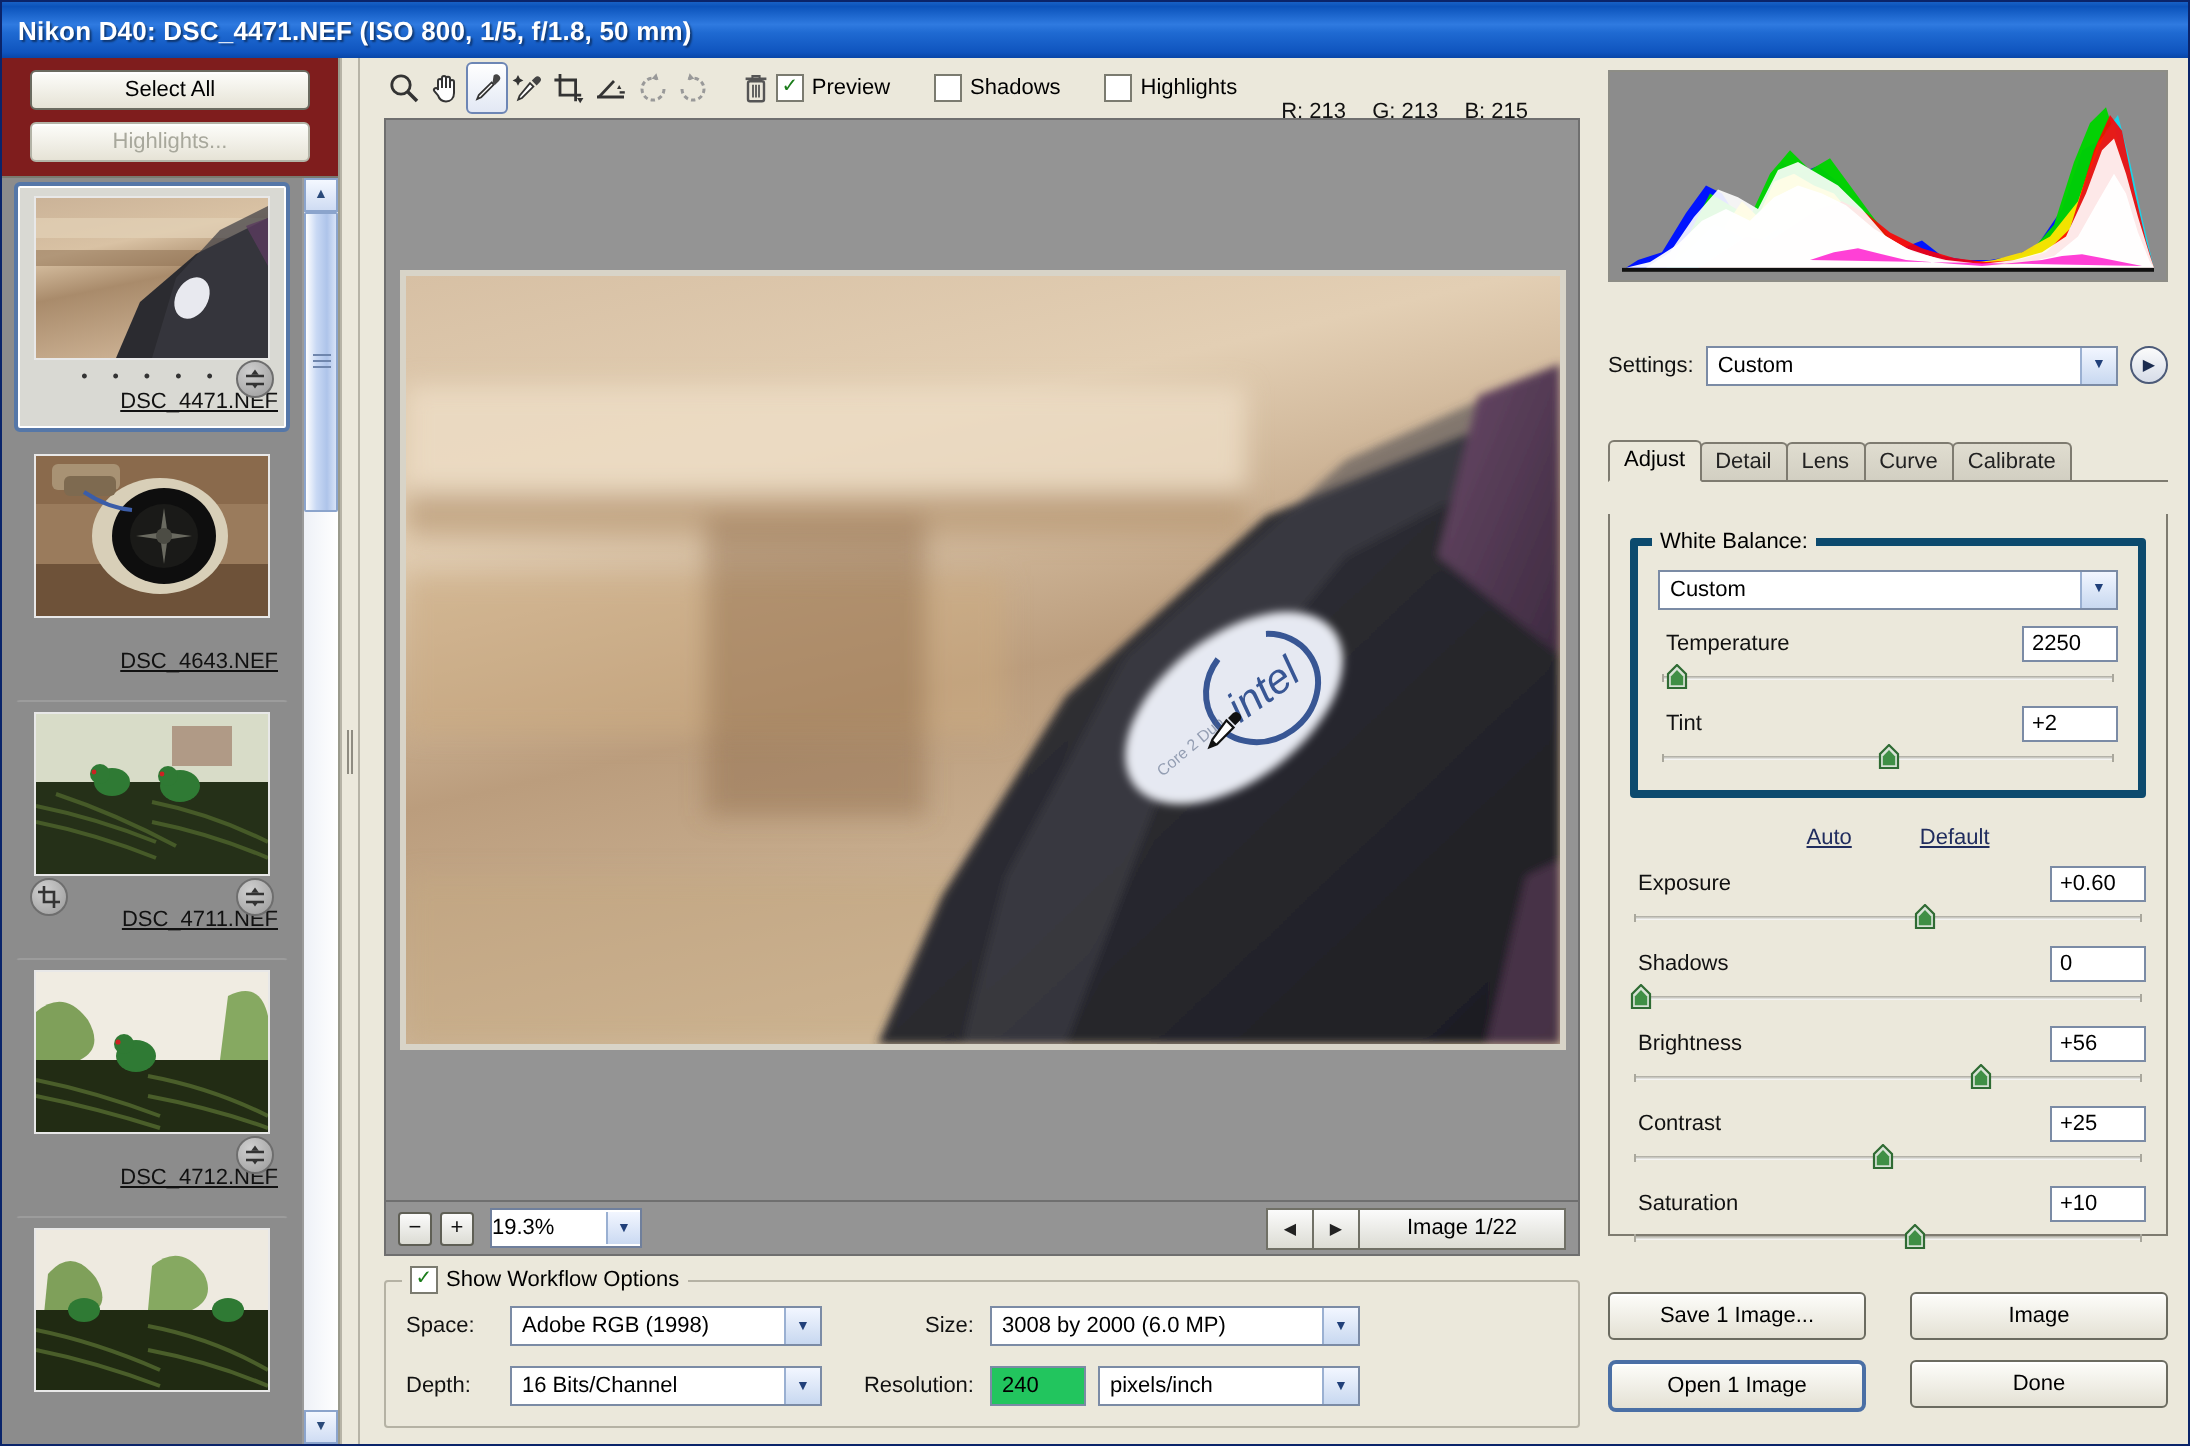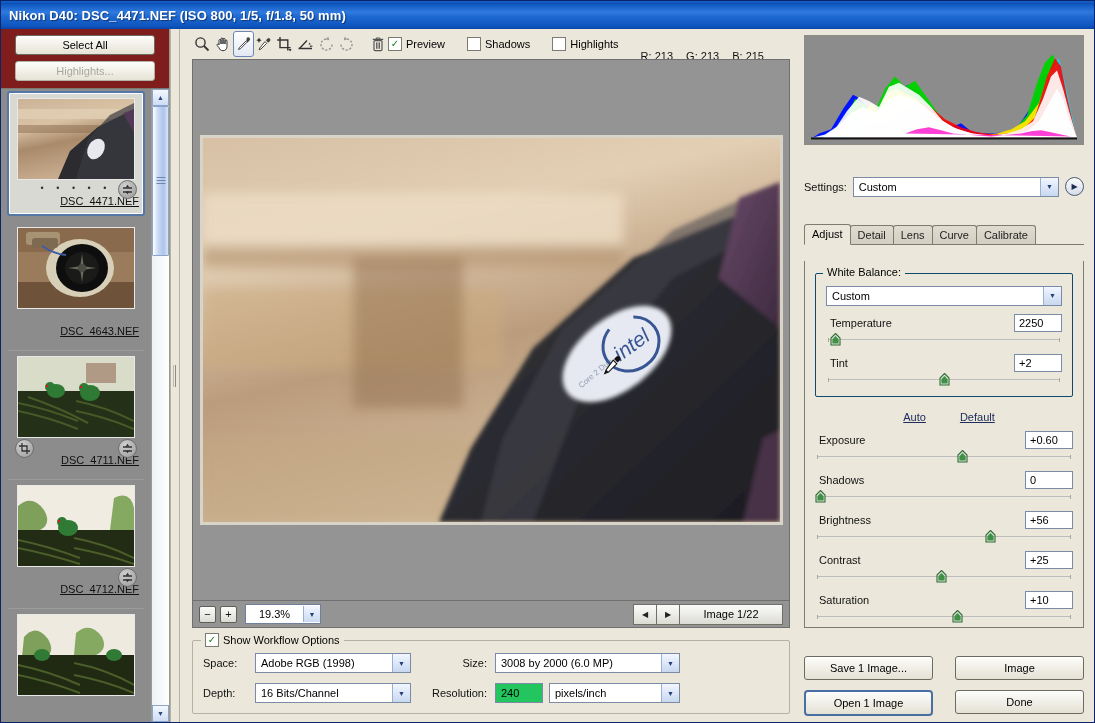--- a/index.html
+++ b/index.html
@@ -238,21 +238,21 @@
   }
   .zoomsel {
     width: 74px; height: 18px;
     background: #fff;
     border: 1px solid #6f7f9c;
     display: flex; align-items: center;
     font-size: 11px;
     margin-left: 4px;
     position: relative;
   }
-  .zoomsel .val { flex: 1 1 auto; text-align: center; }
+  .zoomsel .val { flex: 1 1 auto; text-align: left; }
   .arrowbox {
     width: 16px; height: 16px;
     background: linear-gradient(to bottom,#f2f6ff,#cbdaf2);
     border-left: 1px solid #9ab0d2;
     display: flex; align-items: center; justify-content: center;
     font-size: 7px; color: #21407a;
   }
   .zbar-right { margin-left: auto; display: flex; align-items: center; }
   .navbtn {
     width: 22px; height: 19px;
@@ -383,21 +383,21 @@
   .panel {
     flex: 1 1 auto;
     border: 1px solid #7e7b70;
     border-top: none;
     background: #ebe8db;
     padding: 12px 10px 6px 10px;
     box-sizing: border-box;
     min-height: 0;
   }
   .wb-group {
-    border: 1px solid #0c4a6e;
+    border: 4px solid #0c4a6e;
     border-radius: 2px;
     padding: 12px 10px 10px 10px;
     position: relative;
     margin-bottom: 14px;
   }
   .wb-legend {
     position: absolute; top: -8px; left: 7px;
     background: #ebe8db; padding: 0 4px;
     font-size: 11px;
   }
@@ -449,21 +449,21 @@
   .link {
     font-size: 11px; color: #202c5e;
     text-decoration: underline;
   }
 
   .actions {
     margin-top: 12px;
     display: grid;
     grid-template-columns: 1fr 1fr;
     gap: 10px 22px;
-    padding-bottom: 6px;
+    padding-bottom: 16px;
   }
   .abtn {
     height: 22px;
     background: linear-gradient(to bottom,#fdfdfa,#e4e1d4);
     border: 1px solid #6b6b60;
     border-radius: 3px;
     display: flex; align-items: center; justify-content: center;
     font-size: 11px;
     box-shadow: inset 0 1px 0 #fff;
   }

